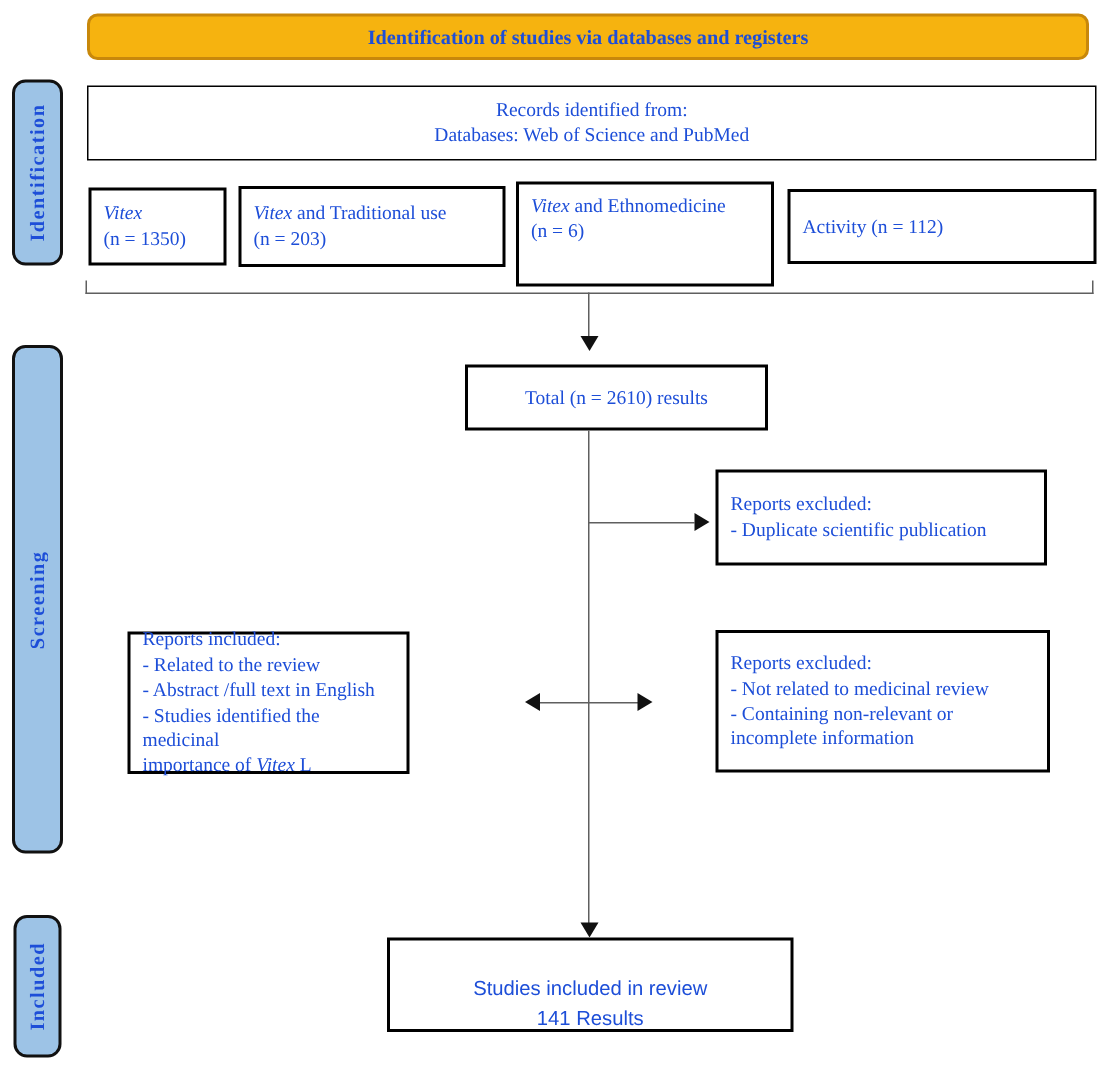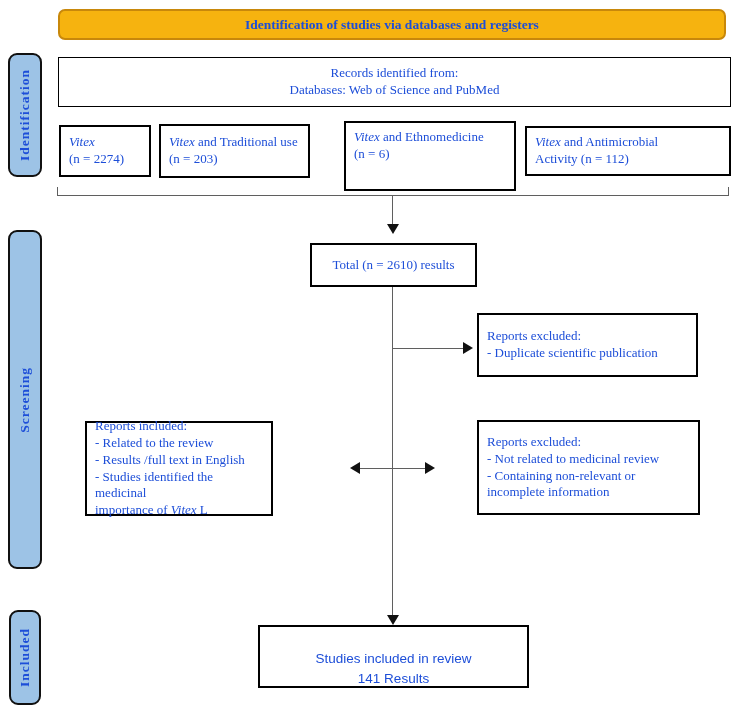--- a/index.html
+++ b/index.html
@@ -76,60 +76,59 @@
     <span>Included</span>
   </div>
 
   <div class="box thin center" style="left:58px; top:57px; width:673px; height:50px;">
     <div>Records identified from:</div>
     <div>Databases: Web of Science and PubMed</div>
   </div>
 
   <div class="box left" style="left:59px; top:125px; width:92px; height:52px;">
     <div><span class="italic">Vitex</span><span></span></div>
-    <div>(n = 2274)</div>
+    <div>(n = 1350)</div>
   </div>
-  <div class="box left" style="left:159px; top:124px; width:151px; height:54px;">
+  <div class="box left" style="left:159px; top:124px; width:178px; height:54px;">
     <div><span class="italic">Vitex</span><span> and Traditional use</span></div>
     <div>(n = 203)</div>
   </div>
   <div class="box left" style="left:344px; top:121px; width:172px; height:70px; justify-content:flex-start; padding-top:6px;">
     <div><span class="italic">Vitex</span><span> and Ethnomedicine</span></div>
     <div>(n = 6)</div>
   </div>
   <div class="box left" style="left:525px; top:126px; width:206px; height:50px;">
-    <div><span class="italic">Vitex</span><span> and Antimicrobial</span></div>
     <div>Activity (n = 112)</div>
   </div>
 
   <div class="hline" style="left:57px; top:195px; width:672px;"></div>
   <div class="vline" style="left:57px; top:187px; height:9px;"></div>
   <div class="vline" style="left:728px; top:187px; height:9px;"></div>
   <div class="vline" style="left:392px; top:195px; height:29px;"></div>
   <div class="arr-down" style="left:387px; top:224px;"></div>
 
-  <div class="box center" style="left:310px; top:243px; width:167px; height:44px;">
+  <div class="box center" style="left:310px; top:243px; width:202px; height:44px;">
     <div>Total (n = 2610) results</div>
   </div>
 
   <div class="vline" style="left:392px; top:287px; height:329px;"></div>
   <div class="arr-down" style="left:387px; top:615px;"></div>
 
   <div class="hline" style="left:392px; top:348px; width:71px;"></div>
   <div class="arr-right" style="left:463px; top:342px;"></div>
 
   <div class="box left" style="left:477px; top:313px; width:221px; height:64px;">
     <div>Reports excluded:</div>
     <div>- Duplicate scientific publication</div>
   </div>
 
   <div class="box left" style="left:85px; top:421px; width:188px; height:95px;">
     <div>Reports included:</div>
     <div>- Related to the review</div>
-    <div>- Results /full text in English</div>
+    <div>- Abstract /full text in English</div>
     <div>- Studies identified the medicinal</div>
     <div><span>importance of </span><span class="italic">Vitex</span><span> L</span></div>
   </div>
 
   <div class="hline" style="left:358px; top:468px; width:69px;"></div>
   <div class="arr-left" style="left:350px; top:462px;"></div>
   <div class="arr-right" style="left:425px; top:462px;"></div>
 
   <div class="box left" style="left:477px; top:420px; width:223px; height:95px;">
     <div>Reports excluded:</div>

